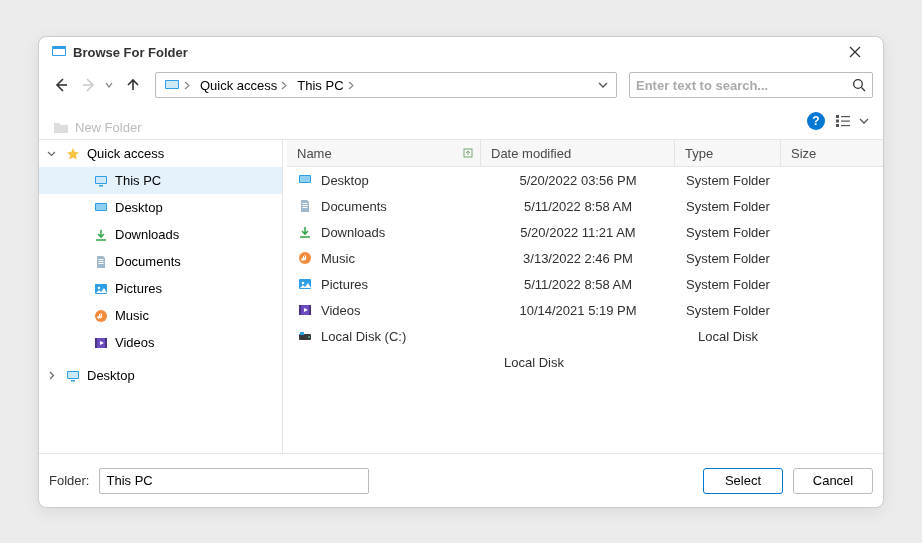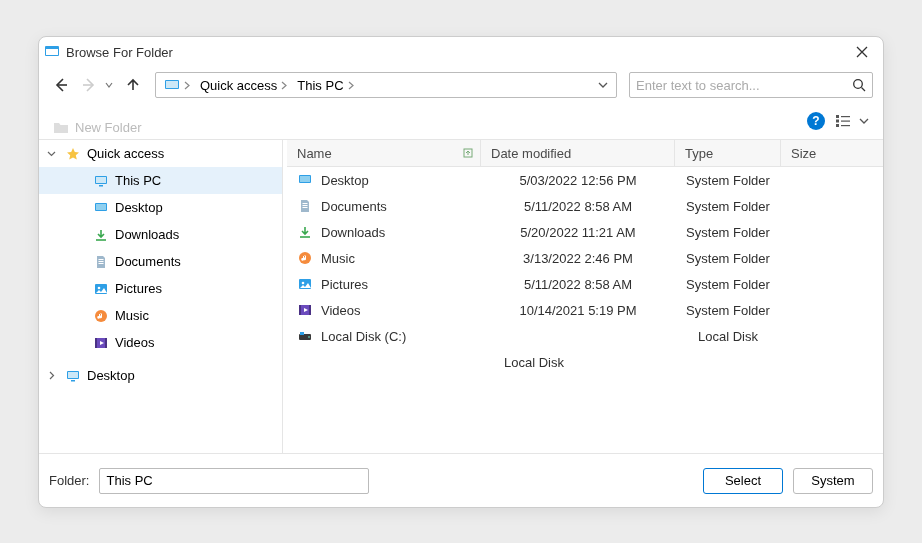--- a/index.html
+++ b/index.html
@@ -1,31 +1,31 @@
 <!DOCTYPE html>
 <html><head>
 <meta charset="utf-8">
 <style>
 * { box-sizing: border-box; margin: 0; padding: 0; font-family: "Segoe UI", Arial, sans-serif; font-size: 13px; }
 body { background: #ececec; width: 922px; height: 543px; position: relative; }
 .dialog { position: absolute; left: 38px; top: 36px; width: 846px; height: 472px; background: #fff; border: 1px solid #ccc; border-radius: 8px; box-shadow: 0 4px 16px rgba(0,0,0,0.08); display: flex; flex-direction: column; }
-.title-bar { height: 30px; display: flex; align-items: center; padding: 0 5px; }
+.title-bar { height: 30px; display: flex; align-items: center; padding: 0 12px; font-weight: bold; }
 .title-icon { width: 16px; height: 16px; margin-right: 6px; }
 .title-text { flex: 1; color: #333; font-size: 13px; }
 .close-btn { width: 32px; height: 24px; display: flex; align-items: center; justify-content: center; cursor: pointer; }
 .nav-row { height: 36px; display: flex; align-items: center; padding: 0 10px; gap: 4px; }
 .nav-btn { width: 24px; height: 24px; display: flex; align-items: center; justify-content: center; cursor: pointer; }
 .nav-btn.disabled { color: #ccc; }
 .dropdown-caret { width: 12px; color: #333; cursor: pointer; }
 .address-bar { flex: 1; height: 26px; border: 1px solid #bbb; border-radius: 2px; display: flex; align-items: center; padding: 0 4px; margin: 0 8px 0 6px; }
 .address-seg { display: flex; align-items: center; gap: 2px; padding: 0 4px; height: 24px; cursor: pointer; }
 .address-seg .chev { color: #888; font-size: 11px; padding: 0 2px; }
 .address-sel { margin-left: auto; color: #666; cursor: pointer; padding: 0 4px; }
 .search-bar { width: 244px; height: 26px; border: 1px solid #bbb; border-radius: 2px; display: flex; align-items: center; padding: 0 6px; }
-.search-bar input { flex: 1; border: none; outline: none; font-size: 13px; color: #333; }
+.search-bar input { flex: 1; border: none; outline: none; font-size: 13px; color: #333; font-weight: bold; }
 .search-bar input::placeholder { color: #aaa; }
 .search-icon { color: #333; cursor: pointer; }
 .toolbar-row { height: 36px; display: flex; align-items: center; padding: 0 14px; }
 .newfolder { display: flex; align-items: center; gap: 6px; color: #bbb; cursor: default; margin-top: 12px; }
 .toolbar-spacer { flex: 1; }
 .help-icon { width: 18px; height: 18px; border-radius: 50%; background: #0078d4; color: #fff; display: flex; align-items: center; justify-content: center; font-size: 12px; font-weight: bold; margin-right: 10px; cursor: pointer; }
 .view-icon { margin-right: 8px; cursor: pointer; color: #333; }
 .view-caret { color: #333; cursor: pointer; }
 .main-area { flex: 1; display: flex; border-top: 1px solid #e5e5e5; min-height: 0; }
 .tree-pane { width: 244px; border-right: 1px solid #e5e5e5; overflow: auto; position: relative; }
@@ -310,21 +310,21 @@
           <div class="list-row">
             <div class="cell cell-name">
               <span class="row-icon">
                 <svg width="14" height="14" viewBox="0 0 14 14">
                   <rect x="1" y="2" width="12" height="8" rx="1" fill="#2e9fe6"></rect>
                   <rect x="2" y="3" width="10" height="6" fill="#8fd0f0"></rect>
                 </svg>
               </span>
               <span>Desktop</span>
             </div>
-            <div class="cell cell-date">5/03/2022 12:56 PM</div>
+            <div class="cell cell-date">5/20/2022 03:56 PM</div>
             <div class="cell cell-type">System Folder</div>
             <div class="cell cell-size"></div>
           </div>
           <div class="list-row">
             <div class="cell cell-name">
               <span class="row-icon">
                 <svg width="14" height="14" viewBox="0 0 14 14">
                   <path d="M3 1 h6 l2 2 v10 h-8 z" fill="#9fb8cc"></path>
                   <rect x="4.5" y="4" width="5" height="1" fill="#fff"></rect>
                   <rect x="4.5" y="6" width="5" height="1" fill="#fff"></rect>
@@ -419,16 +419,16 @@
           </div>
         </div>
     </div>
   </div>
 
   <div class="footer">
     <span class="footer-label">Folder:</span>
     <input class="footer-input" value="This PC" style="">
     <div class="footer-spacer"></div>
     <button class="btn primary">Select</button>
-    <button class="btn">System</button>
+    <button class="btn">Cancel</button>
   </div>
 
 </div>
 
 </body></html>

